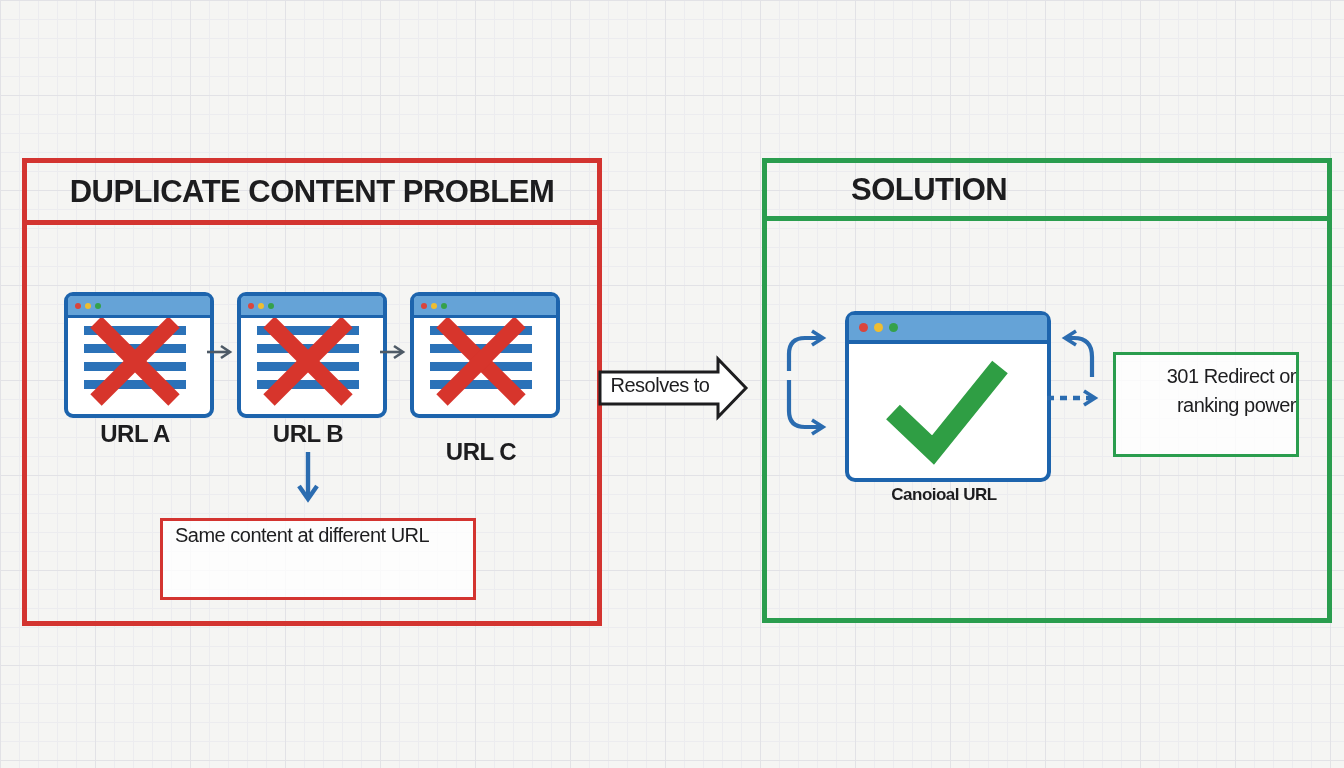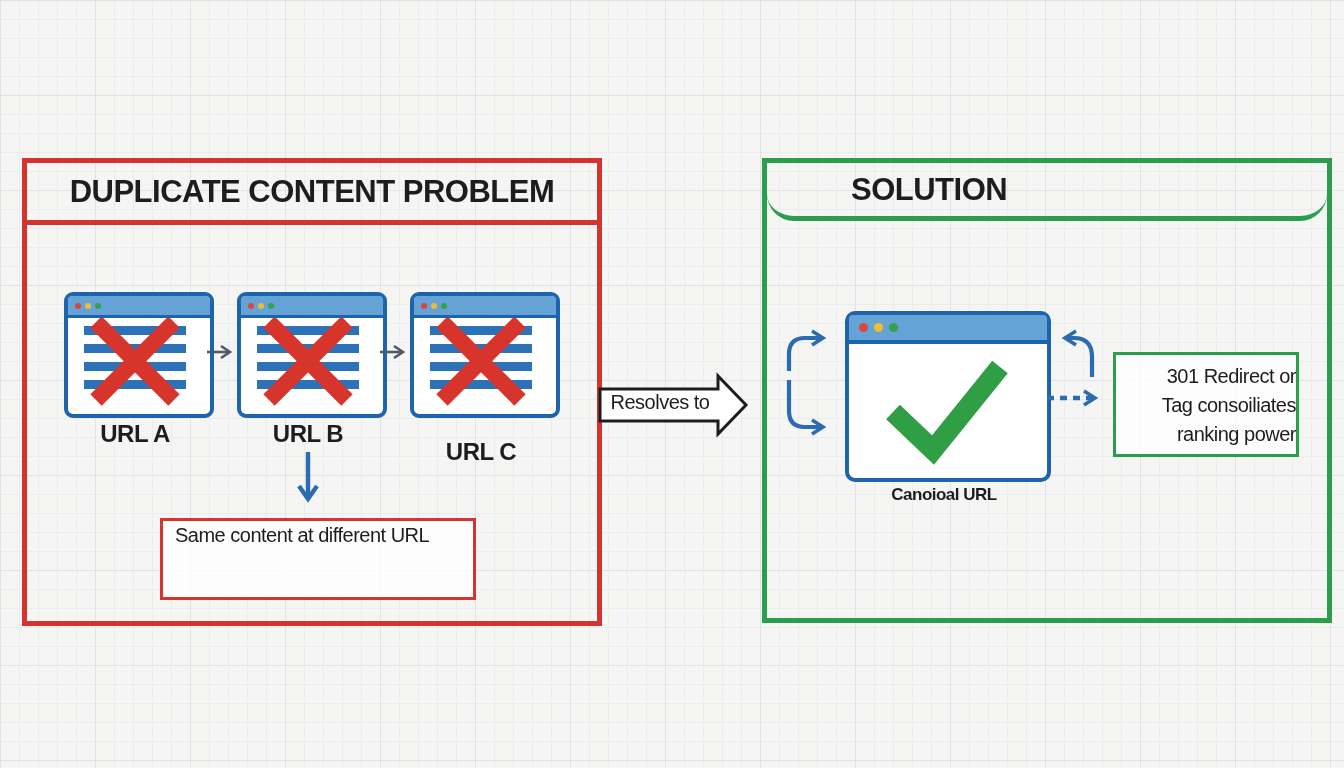--- a/index.html
+++ b/index.html
@@ -14,21 +14,21 @@
     background-size:95px 95px,95px 95px,19px 19px,19px 19px;
     font-family:Liberation Sans, sans-serif;
     color:#1d1d1f;
   }
   
   .panel{position:absolute;border-style:solid;border-width:5px;background:transparent;z-index:2;}
   .panel-problem{left:22px;top:158px;width:570px;height:458px;border-color:#d33430;}
   .panel-solution{left:762px;top:158px;width:560px;height:455px;border-color:#2a9d4e;}
   .panel-header{display:flex;align-items:center;font-weight:bold;font-size:31px;letter-spacing:-0.5px;}
   .panel-problem .panel-header{height:57px;border-bottom:5px solid #d33430;justify-content:center;}
-  .panel-solution .panel-header{height:53px;border-bottom:5px solid #2a9d4e;justify-content:flex-start;padding-left:84px;border-radius:27px;}
+  .panel-solution .panel-header{height:53px;border-bottom:5px solid #2a9d4e;justify-content:flex-start;padding-left:84px;}
   
   .bwin{position:absolute;background:#ffffff;border:4px solid #1d64ad;border-radius:9px;z-index:4;}
   .bwin .titlebar{background:#65a3d7;border-bottom:3px solid #1d64ad;border-radius:4px 4px 0 0;display:flex;align-items:center;}
   .bwin-small{width:142px;height:118px;}
   .bwin-small .titlebar{height:19px;gap:4px;padding-left:7px;}
   .bwin-small .dot{width:6px;height:6px;border-radius:50%;}
   .bwin-large{width:198px;height:163px;border-radius:10px;}
   .bwin-large .titlebar{height:25px;gap:6px;padding-left:10px;border-bottom-width:4px;}
   .bwin-large .dot{width:9px;height:9px;border-radius:50%;}
   .dot-r{background:#da453c;}
@@ -36,21 +36,21 @@
   .dot-g{background:#35a14b;}
   .bwin svg{display:block;}
   
   .url-label{position:absolute;width:142px;text-align:center;font-weight:bold;font-size:24px;letter-spacing:-0.5px;z-index:4;}
   .canon-label{position:absolute;left:845px;top:485px;width:198px;text-align:center;font-weight:bold;font-size:17px;letter-spacing:-0.5px;z-index:4;}
   
   .note{position:absolute;background:rgba(255,255,255,0.78);z-index:6;font-size:20px;letter-spacing:-0.5px;line-height:29px;}
   .note-problem{left:160px;top:518px;width:298px;height:76px;border:3px solid #d33430;padding:0 0 0 12px;}
   .note-solution{left:1113px;top:352px;width:180px;height:92px;border:3px solid #2a9d4e;text-align:right;padding-top:7px;}
   
-  .connector{position:absolute;left:597px;top:372px;width:154px;height:66px;z-index:5;}
+  .connector{position:absolute;left:597px;top:355px;width:154px;height:66px;z-index:5;}
   .connector svg{position:absolute;left:0;top:0;}
   .connector .label{position:absolute;left:8px;top:19px;width:110px;text-align:center;font-size:20px;letter-spacing:-0.5px;}
   
   .overlay{position:absolute;left:0;top:0;width:1344px;height:768px;z-index:5;pointer-events:none;}
 </style>
 </head>
 <body>
 
 <div class="canvas">
 
@@ -135,21 +135,20 @@
       <span class="dot dot-g"></span>
     </div>
     <svg width="190" height="122" viewBox="0 0 190 122">
       <polyline points="44,68 84,106 151,23" fill="none" stroke="#2f9e44" stroke-width="20" stroke-linejoin="miter"></polyline>
     </svg>
   </div>
   <div class="canon-label">Canoioal URL</div>
 
   <div class="note note-solution">
     <div>301 Redirect or</div>
-    <div>Tag consoiliates</div>
     <div>ranking power</div>
   </div>
 
   <div class="connector">
     <svg width="154" height="66" viewBox="0 0 154 66">
       <polygon points="3,17 121,17 121,4 149,33 121,62 121,49 3,49" fill="#ffffff" stroke="#1d1d1f" stroke-width="3" stroke-linejoin="miter"></polygon>
     </svg>
     <div class="label">Resolves to</div>
   </div>
 

